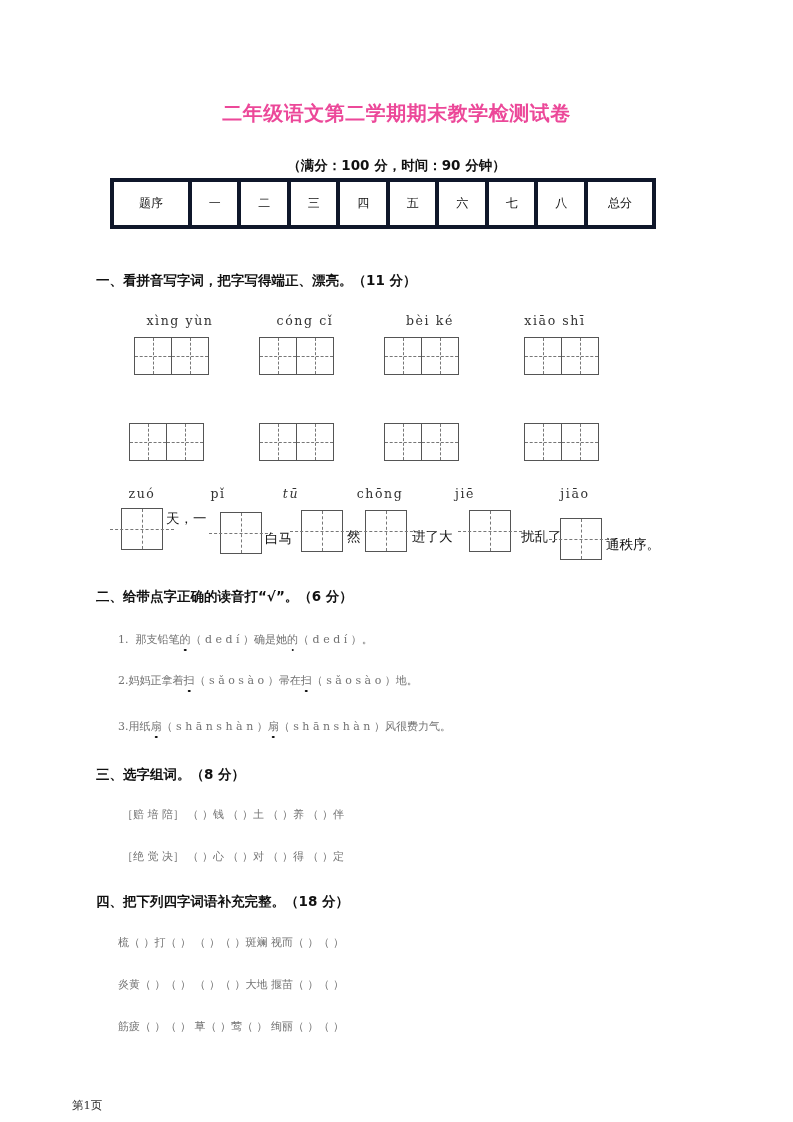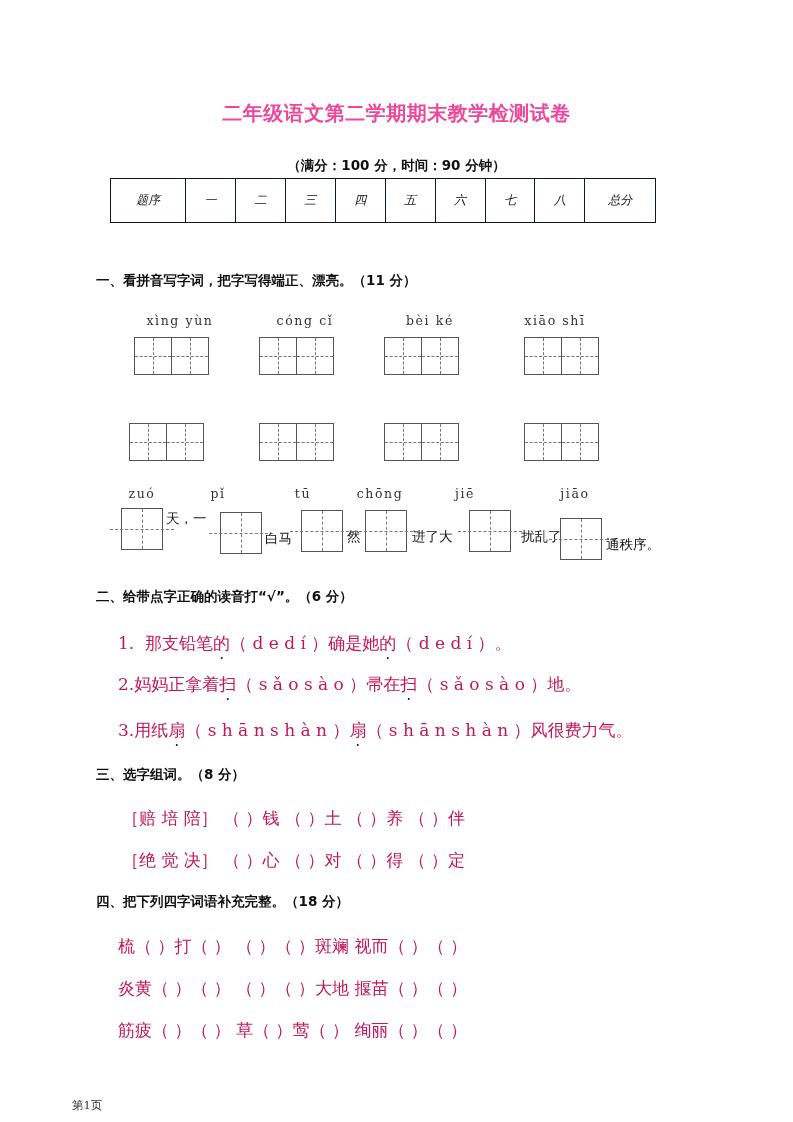--- a/index.html
+++ b/index.html
@@ -47,28 +47,27 @@
 
   
   .score-table {
     position: absolute;
     top: 178px;
     left: 110px;
     border-collapse: collapse;
     width: 546px;
   }
   .score-table td {
-    border: 1px solid #0f172a;
+    border: 4px solid #0f172a;
     height: 27px;
     text-align: center;
     vertical-align: middle;
     font-size: 12px;
     color: #111;
     padding: 8px;
-    font-style: italic;
   }
   .score-table td.label-cell {
     width: 58px;
     font-size: 12px;
   }
   .score-table tr.row-defen td { height: 30px; }
 
   
   .section-heading {
     position: absolute;
@@ -159,22 +158,22 @@
     position: absolute;
     font-size: 13.5px;
     color: #111;
     white-space: nowrap;
     font-family: "DejaVu Sans", "Liberation Sans", sans-serif;
   }
 
   
   .body-line {
     position: absolute;
-    font-size: 17px;
-    color: #be185d;
+    font-size: 11px;
+    color: #737373;
     white-space: nowrap;
     font-family: "DejaVu Serif", "Liberation Serif", serif;
   }
   .dotted-char {
     position: relative;
     display: inline-block;
   }
   .dotted-char::after {
     content: "";
     position: absolute;
@@ -260,21 +259,21 @@
     <div class="tz-cell"></div>
   </div>
   <div class="tz-group" style="top:423px; left:524px;">
     <div class="tz-cell"></div>
     <div class="tz-cell"></div>
   </div>
 
   <div class="pinyin-row" style="top:486px;">
     <div class="pinyin-label" style="left:112px; width:60px;">zuó</div>
     <div class="pinyin-label" style="left:193px; width:50px;">pǐ</div>
-    <div class="pinyin-label" style="left:278px; width:50px;">tū</div>
+    <div class="pinyin-label" style="left:266px; width:50px;font-style:italic;">tū</div>
     <div class="pinyin-label" style="left:340px; width:80px;">chōng</div>
     <div class="pinyin-label" style="left:440px; width:50px;">jiē</div>
     <div class="pinyin-label" style="left:545px; width:60px;">jiāo</div>
   </div>
 
   <div class="sentence-line" style="top:508px;">
     <div class="inline-box" style="left:121px; top:0px;"></div>
     <div class="txt" style="left:166px; top:2px;">天，一</div>
     <div class="inline-box" style="left:220px; top:4px;"></div>
     <div class="txt" style="left:265px; top:22px;">白马</div>

